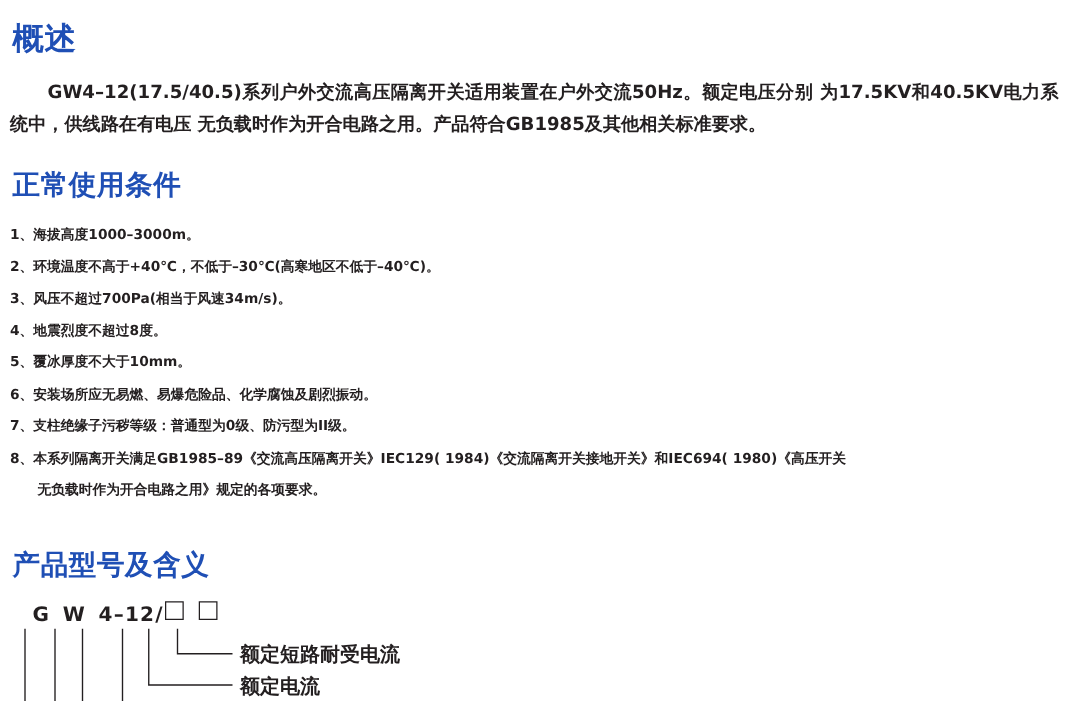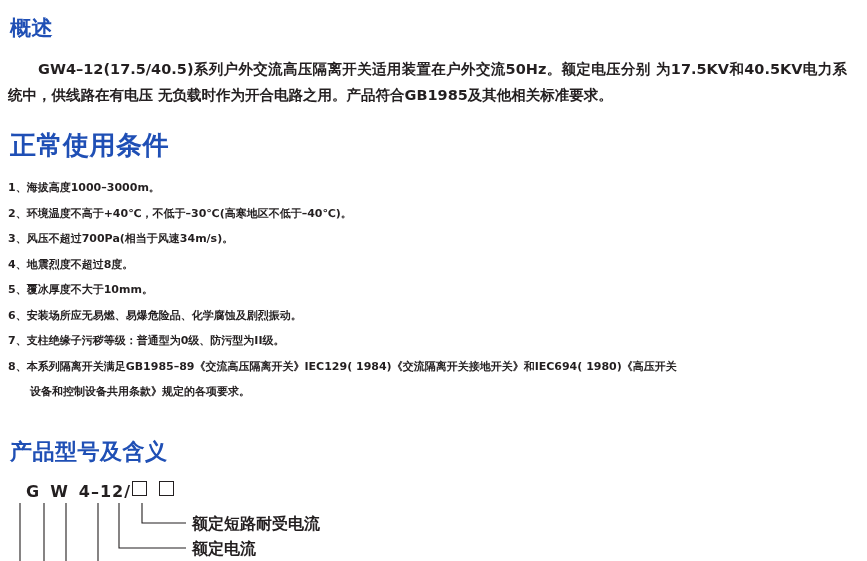--- a/index.html
+++ b/index.html
@@ -22,25 +22,25 @@
     padding: 0 6px;
   }
 
   
   .h-blue {
     color: #1f4fb5;
     font-weight: bold;
     letter-spacing: 0.5px;
   }
   .sec1-title {
-    font-size: 21px;
+    font-size: 25px;
     margin: 14px 0 14px 4px;
   }
   .sec2-title {
-    font-size: 26px;
+    font-size: 22px;
     margin: 20px 0 0 4px;
   }
   .sec3-title {
     font-size: 22px;
     margin: 32px 0 0 4px;
   }
 
   
   .overview-body {
     margin: 9px 14px 0 2px;
@@ -119,21 +119,21 @@
 
   <div class="h-blue sec2-title">正常使用条件</div>
   <div class="cond-list">
     <div class="cond-item"><span>1、</span><span>海拔高度1000–3000m。</span></div>
     <div class="cond-item"><span>2、</span><span>环境温度不高于+40℃，不低于–30℃(高寒地区不低于–40℃)。</span></div>
     <div class="cond-item"><span>3、</span><span>风压不超过700Pa(相当于风速34m/s)。</span></div>
     <div class="cond-item"><span>4、</span><span>地震烈度不超过8度。</span></div>
     <div class="cond-item"><span>5、</span><span>覆冰厚度不大于10mm。</span></div>
     <div class="cond-item"><span>6、</span><span>安装场所应无易燃、易爆危险品、化学腐蚀及剧烈振动。</span></div>
     <div class="cond-item"><span>7、</span><span>支柱绝缘子污秽等级：普通型为0级、防污型为II级。</span></div>
-    <div class="cond-item"><span>8、</span><span>本系列隔离开关满足GB1985–89《交流高压隔离开关》IEC129(  1984)《交流隔离开关接地开关》和IEC694(  1980)《高压开关</span><span class="cond-cont">设备和控制设备共用条款》规定的各项要求。</span></div>
+    <div class="cond-item"><span>8、</span><span>本系列隔离开关满足GB1985–89《交流高压隔离开关》IEC129(  1984)《交流隔离开关接地开关》和IEC694(  1980)《高压开关</span><span class="cond-cont">无负载时作为开合电路之用》规定的各项要求。</span></div>
   </div>
 
   <div class="h-blue sec3-title">产品型号及含义</div>
 
   <div class="model-area">
 
     <div class="model-code">
       <span>G</span><span class="sp"></span><span>W</span><span class="sp"></span><span>4–12</span><span>/</span><span class="box"></span><span class="sp"></span><span class="box"></span>
     </div>
 

